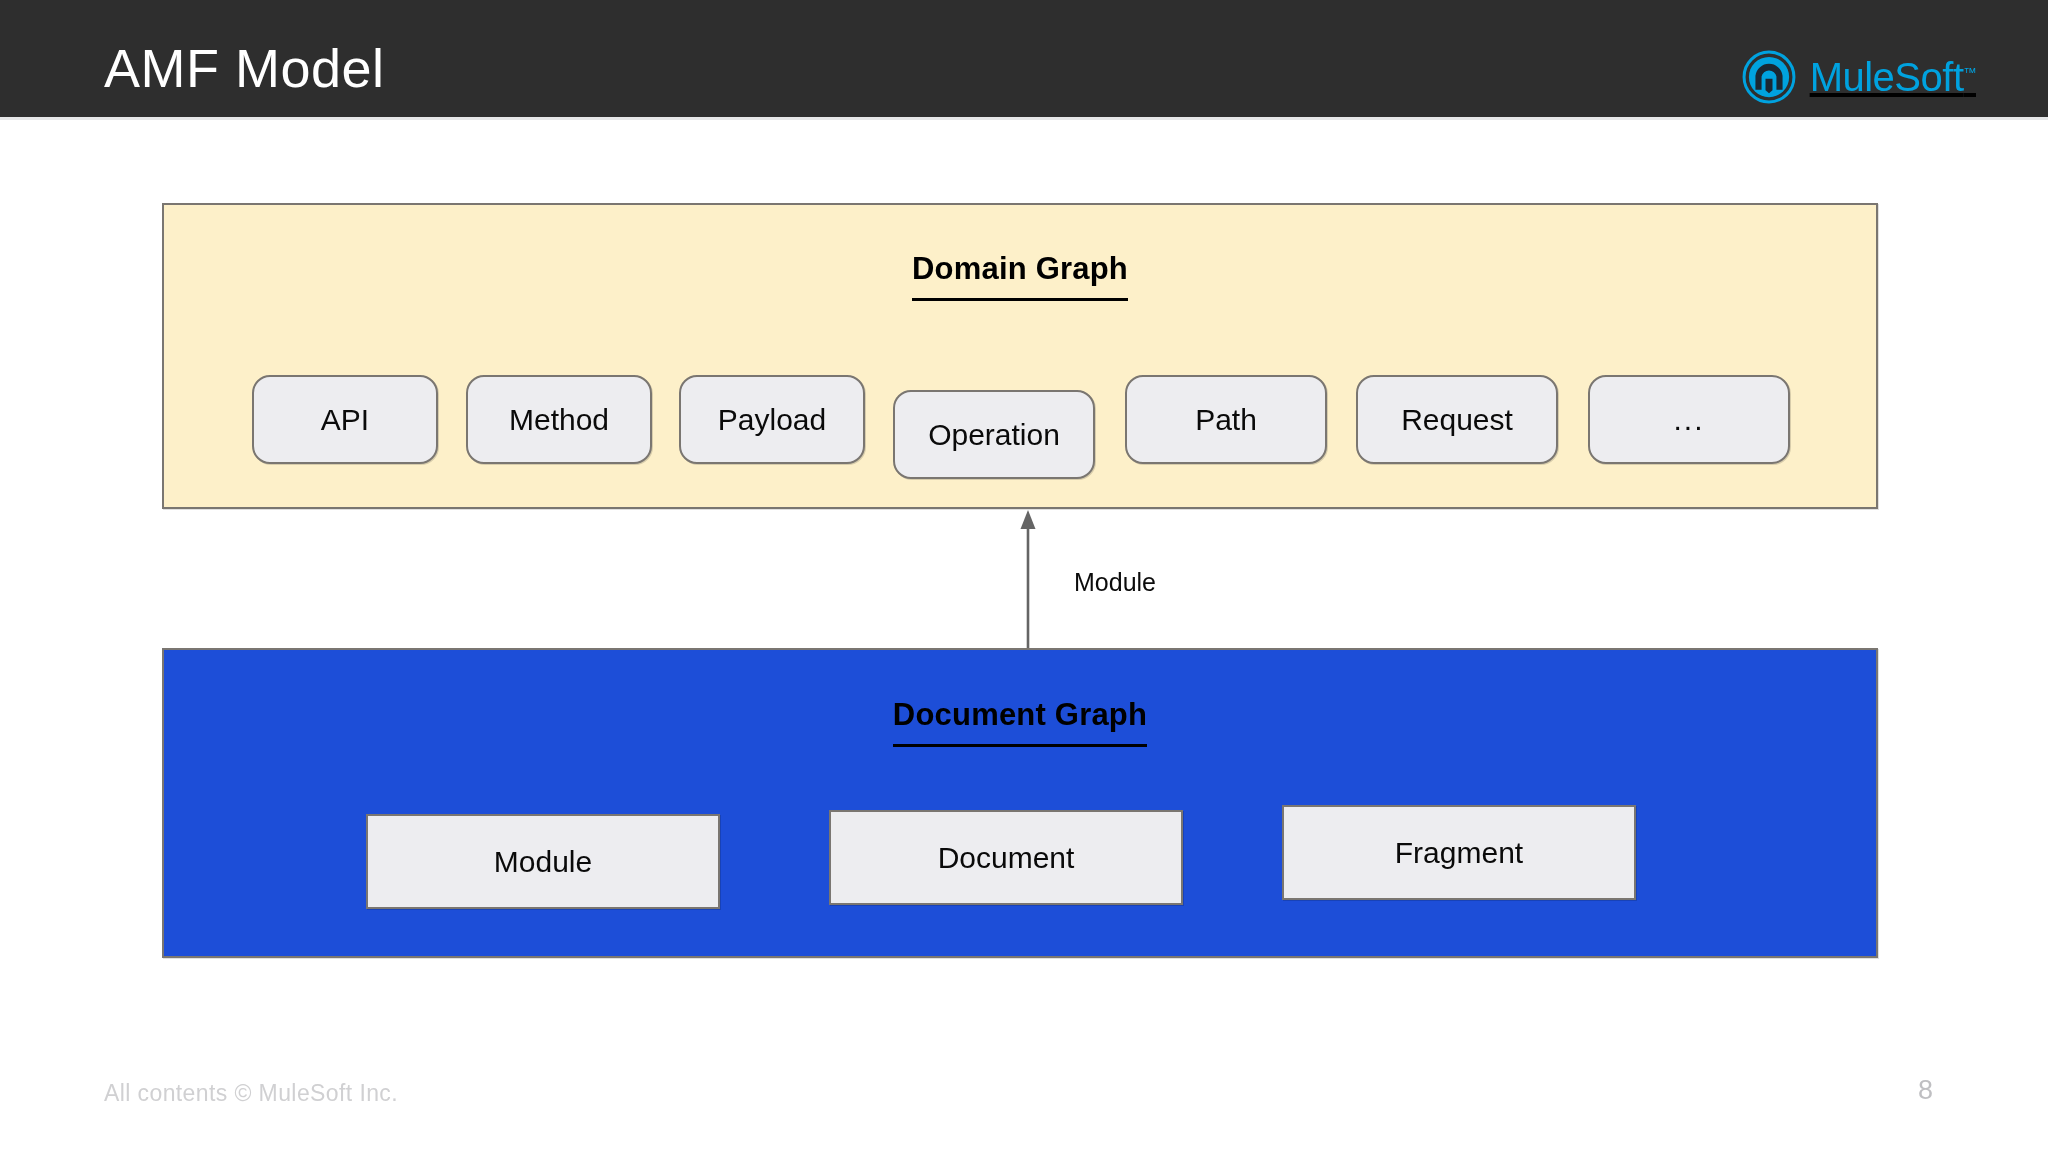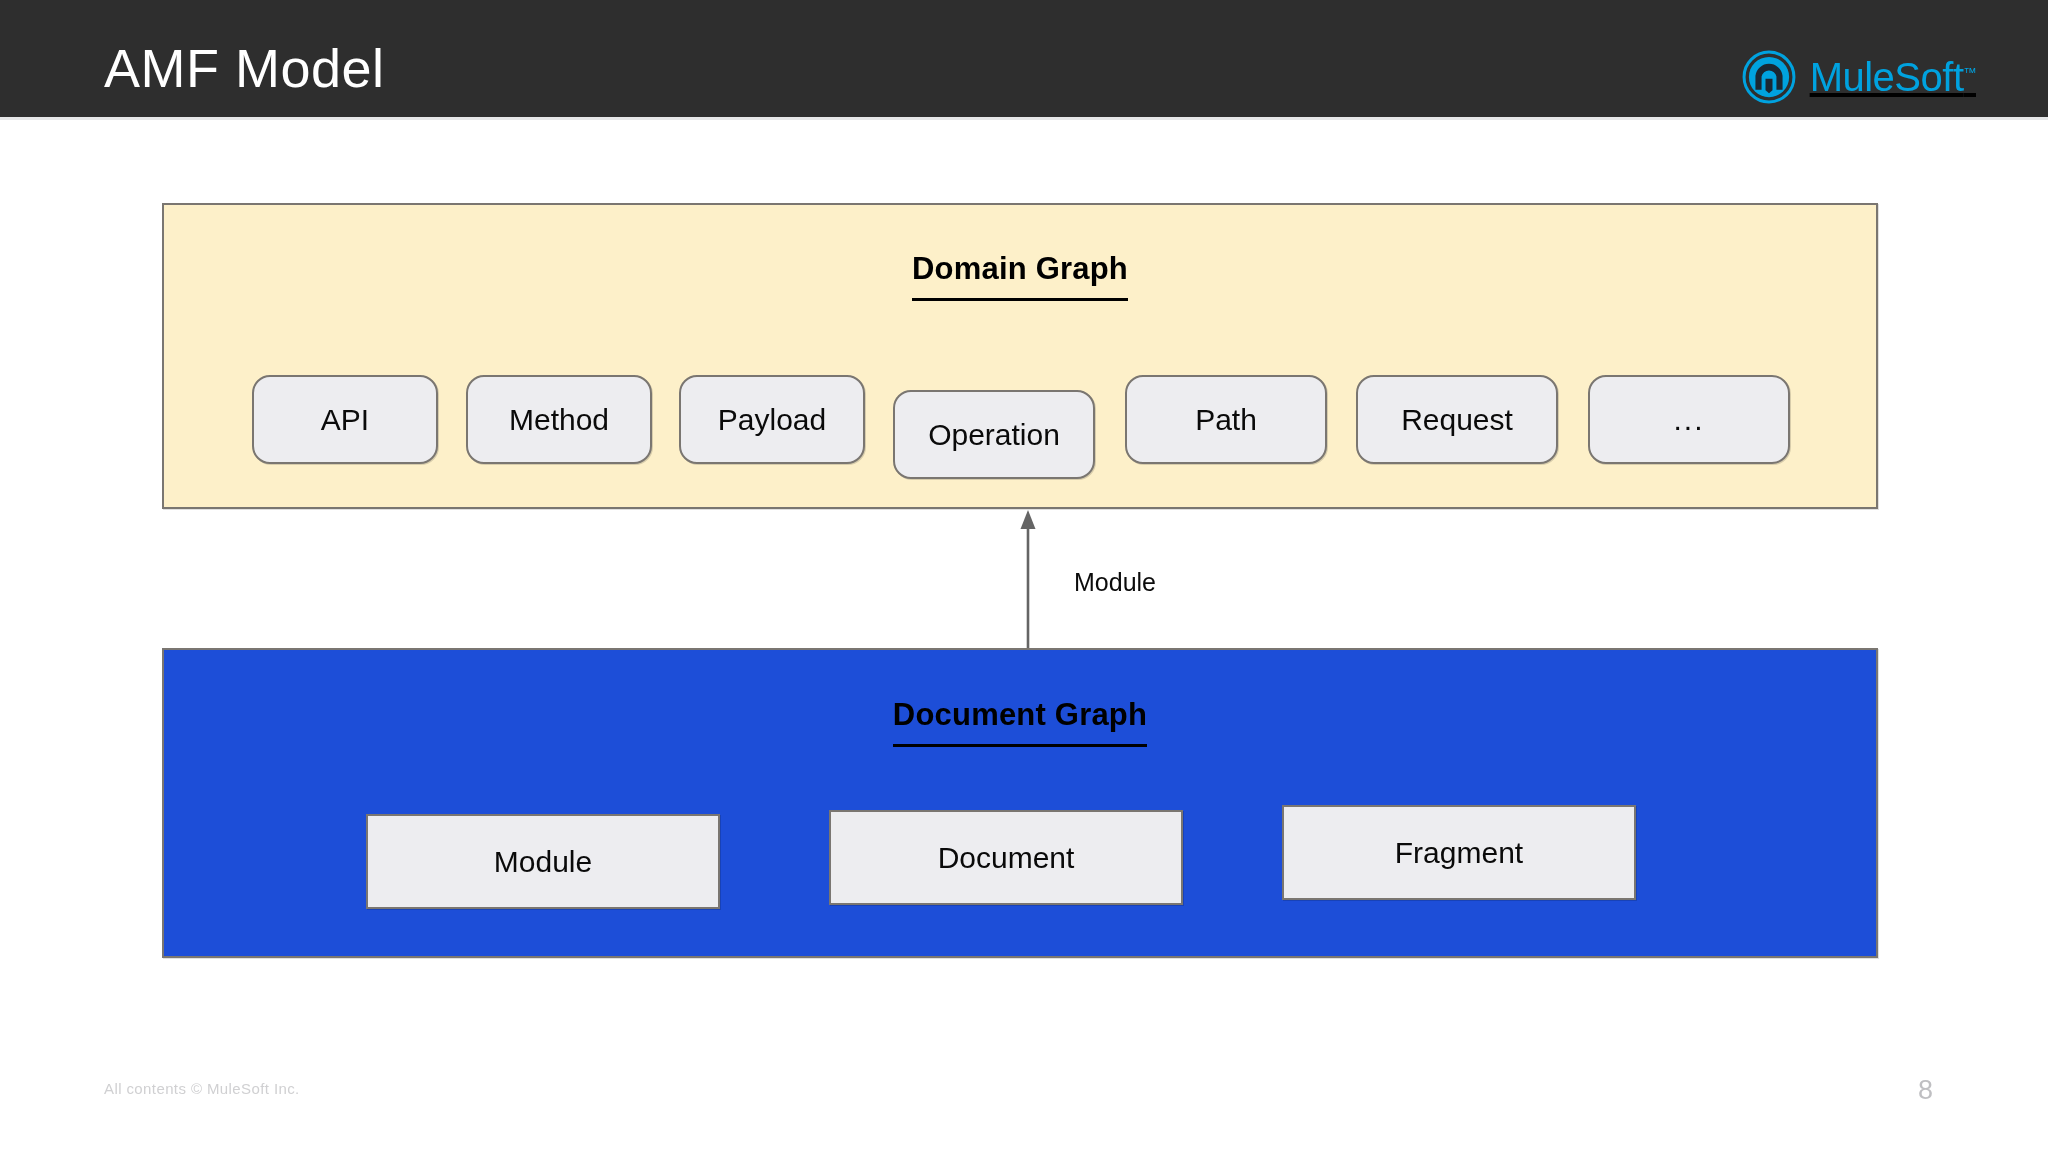--- a/index.html
+++ b/index.html
@@ -138,21 +138,21 @@
     font-size: 25px;
     color: #0b0b0b;
     white-space: nowrap;
   }
 
   
   .footer-copyright {
     position: absolute;
     left: 104px;
     top: 1080px;
-    font-size: 15px;
+    font-size: 23px;
     color: #d0d0d2;
     letter-spacing: 0.4px;
     white-space: nowrap;
   }
   .footer-pagenum {
     position: absolute;
     left: 1918px;
     top: 1075px;
     font-size: 27px;
     color: #bfbfc2;

